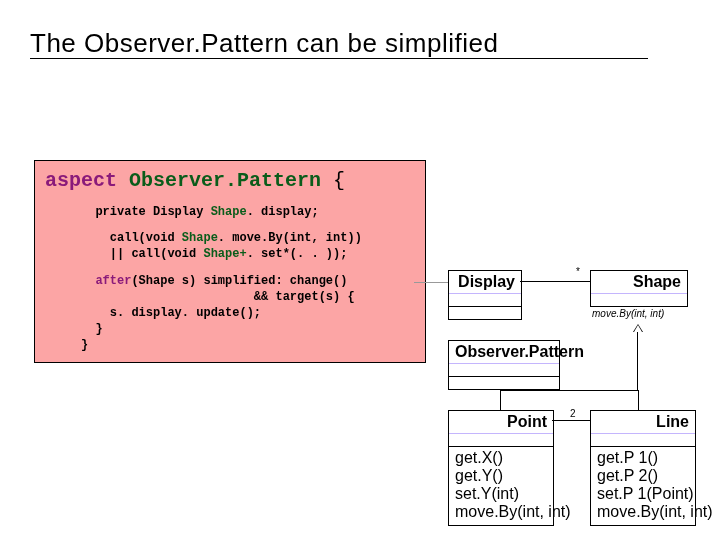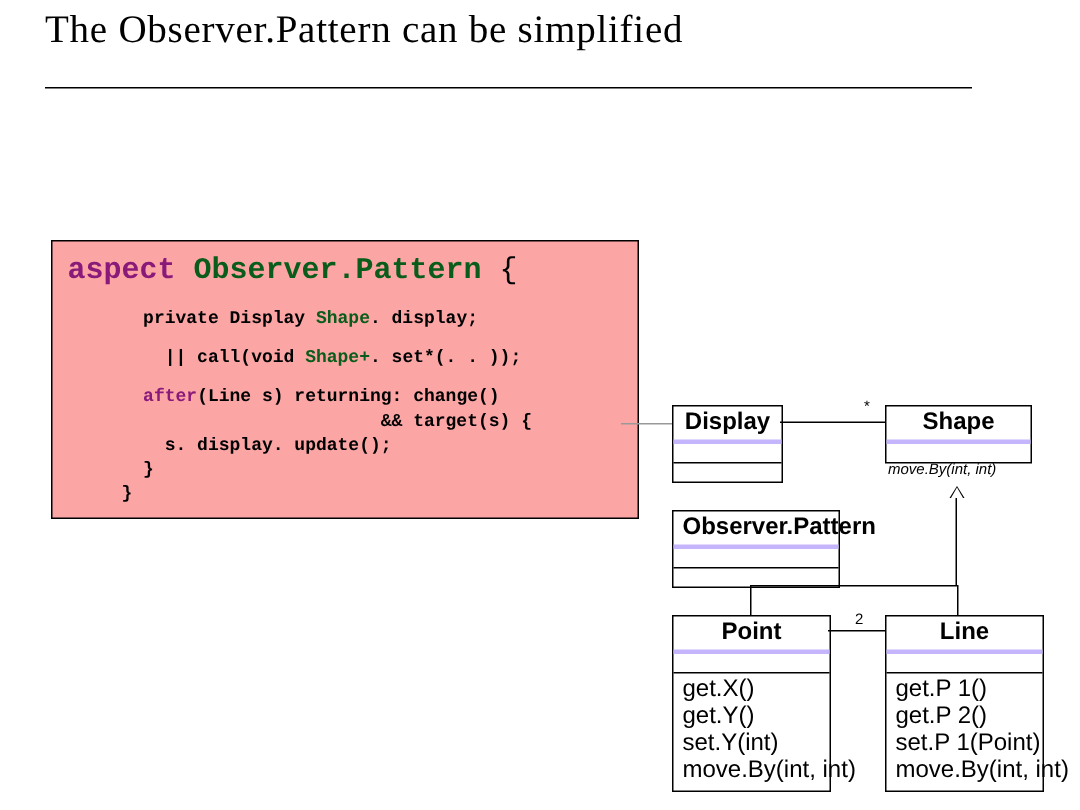--- a/index.html
+++ b/index.html
@@ -13,25 +13,24 @@
     overflow: hidden;
   }
   .slide {
     position: relative;
     width: 720px;
     height: 540px;
   }
   .title {
     position: absolute;
     left: 30px;
-    top: 5px;
+    top: 28px;
     font-size: 26px;
     font-weight: 400;
     letter-spacing: 0.5px;
-    font-family: Liberation Serif, serif;
   }
   .title-underline {
     position: absolute;
     left: 30px;
     top: 58px;
     width: 618px;
     height: 0;
     border-top: 1px solid #000;
   }
 
@@ -55,24 +54,24 @@
   }
   .kw { color: #8a1a7a; font-weight: bold; }
   .cls { color: #0a5c1a; font-weight: bold; }
   .bold { font-weight: bold; margin-left: 36px; }
   .class-box {
     position: absolute;
     border: 1px solid #000;
     background: #fff;
   }
   .class-name {
-    border-bottom: 3px solid #c4b5fd;
+    border-bottom: 1px solid #c4b5fd;
     padding: 2px 6px;
     font-weight: bold;
-    text-align: center;
+    text-align: right;
     white-space: nowrap;
   }
   .class-body {
     padding: 2px 6px 4px 6px;
     min-height: 6px;
     white-space: nowrap;
   }
   .thin-rule { border-top: 1px solid #000; }
 
   
@@ -120,27 +119,30 @@
 
     <div style="height:4px"></div>
 
     <div class="bold">
       &nbsp;&nbsp;<span>private Display </span><span class="cls">Shape</span><span>. display;</span>
     </div>
 
     <div style="height:10px"></div>
 
     <div class="bold">
+      &nbsp;&nbsp;&nbsp;&nbsp;<span>call(void </span><span class="cls">Shape</span><span>. move.By(int, int))</span>
+    </div>
+    <div class="bold">
       &nbsp;&nbsp;&nbsp;&nbsp;<span>|| call(void </span><span class="cls">Shape+</span><span>. set*(. . ));</span>
     </div>
 
     <div style="height:10px"></div>
 
     <div class="bold">
-      &nbsp;&nbsp;<span class="kw">after</span><span>(Line s) returning: change()</span>
+      &nbsp;&nbsp;<span class="kw">after</span><span>(Shape s) simplified: change()</span>
     </div>
     <div class="bold">
       &nbsp;&nbsp;&nbsp;&nbsp;&nbsp;&nbsp;&nbsp;&nbsp;&nbsp;&nbsp;&nbsp;&nbsp;&nbsp;&nbsp;&nbsp;&nbsp;&nbsp;&nbsp;&nbsp;&nbsp;&nbsp;&nbsp;&nbsp;&nbsp;<span>&amp;&amp; target(s) {</span>
     </div>
     <div class="bold">
       &nbsp;&nbsp;&nbsp;&nbsp;<span>s. display. update();</span>
     </div>
     <div class="bold">
       &nbsp;&nbsp;<span>}</span>
     </div>

